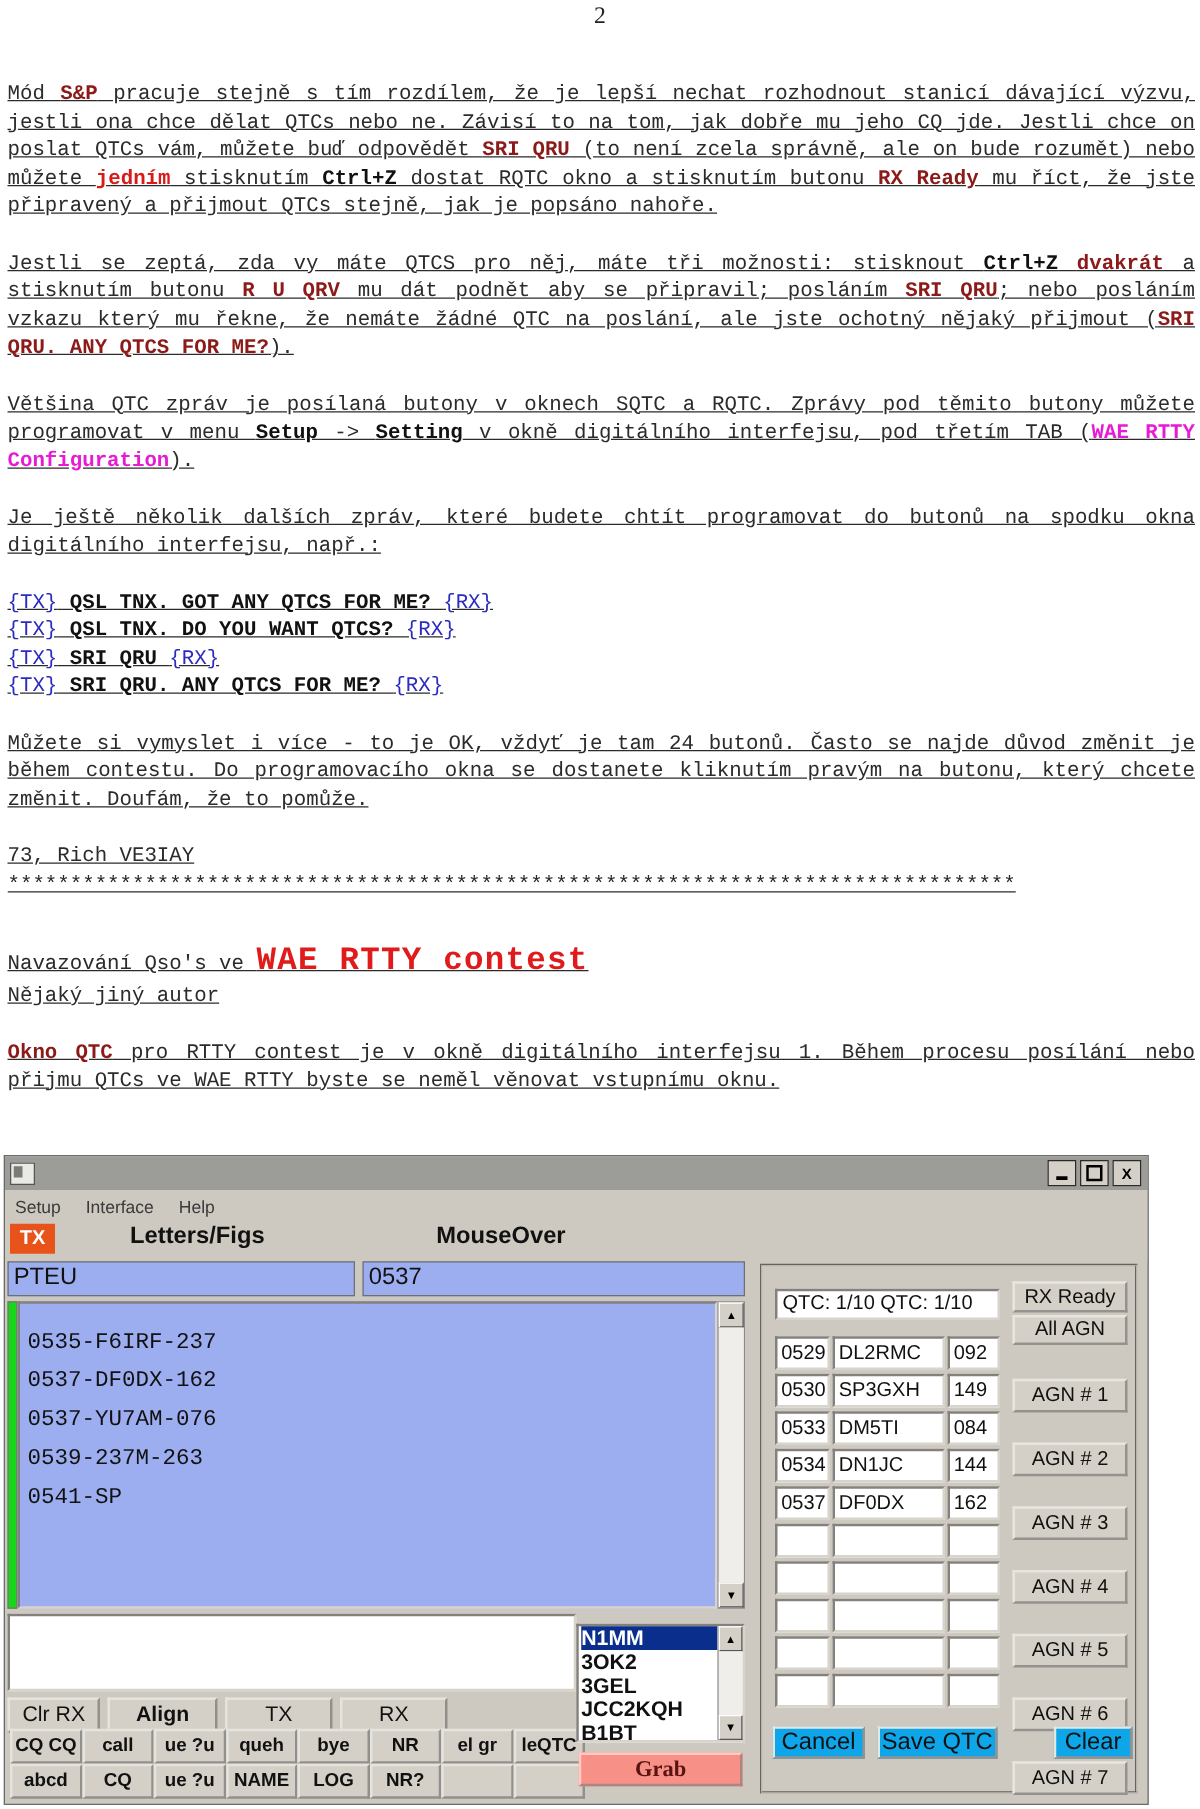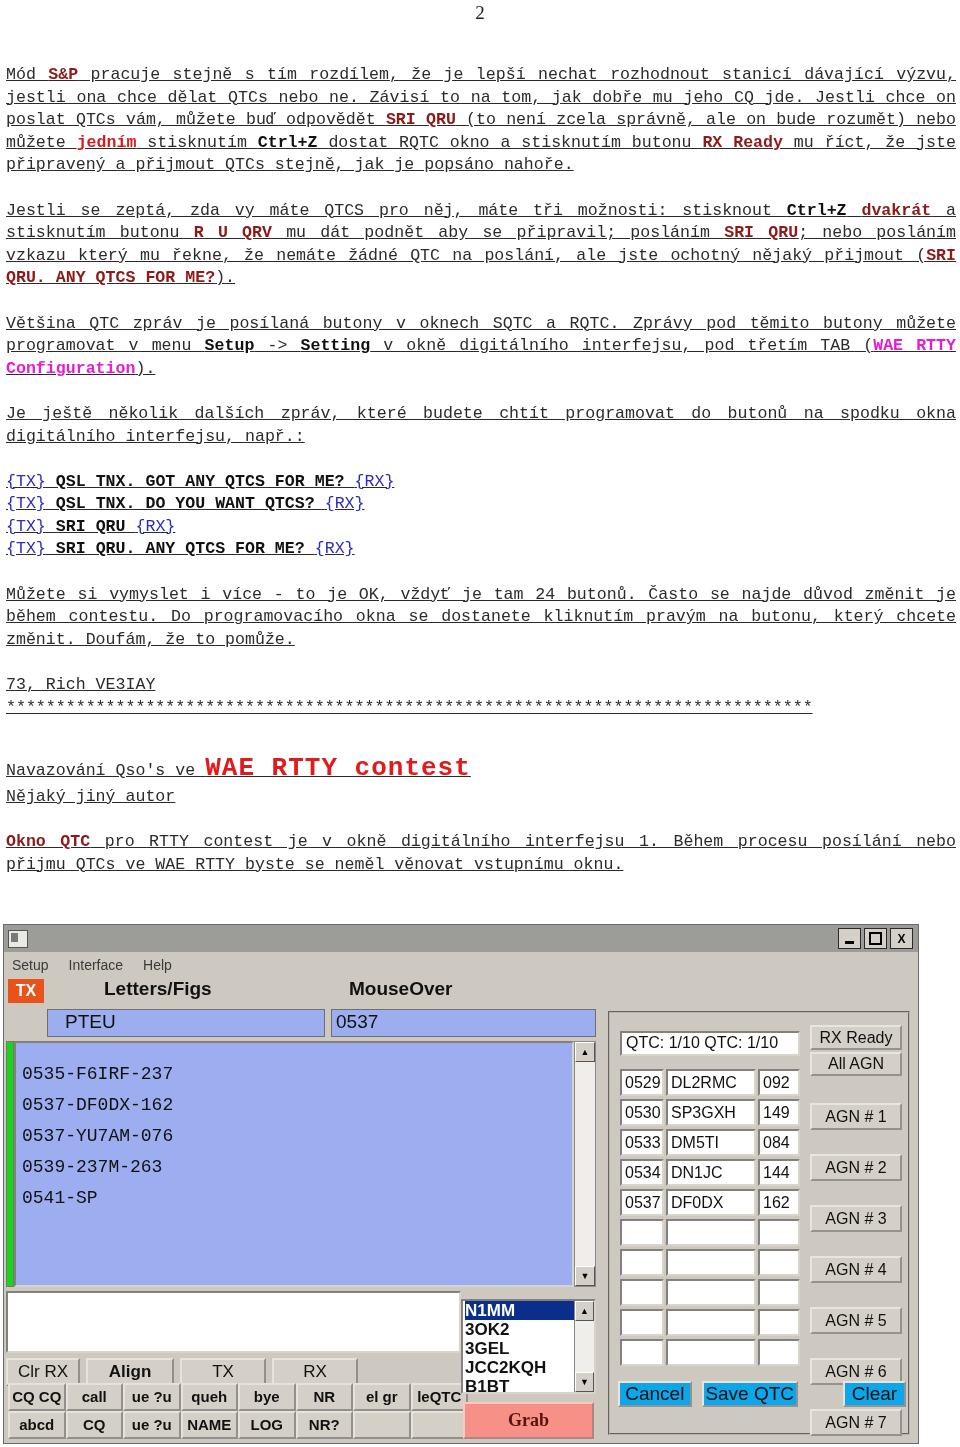--- a/index.html
+++ b/index.html
@@ -64,21 +64,21 @@
     font-size:16px;font-weight:bold;display:flex;align-items:center;justify-content:center;}
   .lf{position:absolute;left:100px;top:1px;font-size:19px;font-weight:bold;color:#111;}
   .mo{position:absolute;left:345px;top:1px;font-size:19px;font-weight:bold;color:#111;}
 
   .body-area{position:relative;height:436px;}
 
   
   .leftcol{position:absolute;left:2px;top:0;width:590px;}
   .inputrow{display:flex;height:28px;}
   .inp-a{width:278px;background:#9DAEF0;border:1px solid #6f6f6f;box-sizing:border-box;
-    font-size:19px;color:#111;padding:1px 17px;margin-left:41px;}
+    font-size:19px;color:#111;padding:1px 4px;}
   .inp-b{flex:1;margin-left:6px;background:#9DAEF0;border:1px solid #6f6f6f;box-sizing:border-box;
     font-size:19px;color:#111;padding:1px 4px;}
 
   .rxwrap{position:relative;margin-top:4px;height:246px;display:flex;}
   .greenbar{width:8px;background:#19D619;border:1px solid #777;box-sizing:border-box;}
   .rxbox{flex:1;background:#9DAEF0;border:2px inset #d8d4cc;box-sizing:border-box;
     font-family:"Liberation Mono","DejaVu Sans Mono",monospace;
     font-size:18px;color:#111;padding:16px 0 0 6px;line-height:31px;overflow:hidden;}
   .sbar{width:22px;background:#d8d4cc;border:1px solid #8a8a8a;box-sizing:border-box;
     display:flex;flex-direction:column;justify-content:space-between;}
@@ -101,21 +101,21 @@
   .gcell{flex:1;height:28px;background:#d4d0c8;border:2px outset #e6e3dc;box-sizing:border-box;
     font-size:15px;font-weight:bold;color:#111;display:flex;align-items:center;justify-content:center;
     overflow:hidden;line-height:14px;white-space:nowrap;}
 
   
   .listwrap{position:absolute;left:455px;top:290px;width:135px;height:95px;display:flex;
     background:#fff;border:2px inset #d8d4cc;box-sizing:border-box;}
   .lbox{flex:1;font-family:"Liberation Sans",sans-serif;font-size:17px;font-weight:bold;color:#111;line-height:19px;padding-left:2px;}
   .lbox .sel{background:#0A2E8C;color:#fff;display:block;}
   .lsb{width:19px;background:#d8d4cc;border-left:1px solid #8a8a8a;display:flex;flex-direction:column;justify-content:space-between;}
-  .grab{position:absolute;left:457px;top:393px;width:131px;height:37px;background:#F79086;
+  .grab{position:absolute;left:457px;top:393px;width:131px;height:27px;background:#F79086;
     border:2px outset #ffc9c2;box-sizing:border-box;color:#5a1410;font-weight:bold;font-size:18px;
     display:flex;align-items:center;justify-content:center;font-family:"Liberation Serif",serif;}
 
   
   .qtcgroup{position:absolute;left:604px;top:2px;width:302px;height:424px;
     border:2px groove #b9b5ad;box-sizing:border-box;padding-left:40px;}
   .qtcbody{position:absolute;left:0;top:0;width:302px;height:424px;}
 
   .qtccount{position:absolute;left:10px;top:18px;width:180px;height:25px;background:#fff;border:2px inset #d8d4cc;
     box-sizing:border-box;font-size:16px;color:#111;padding:1px 4px;white-space:nowrap;}

